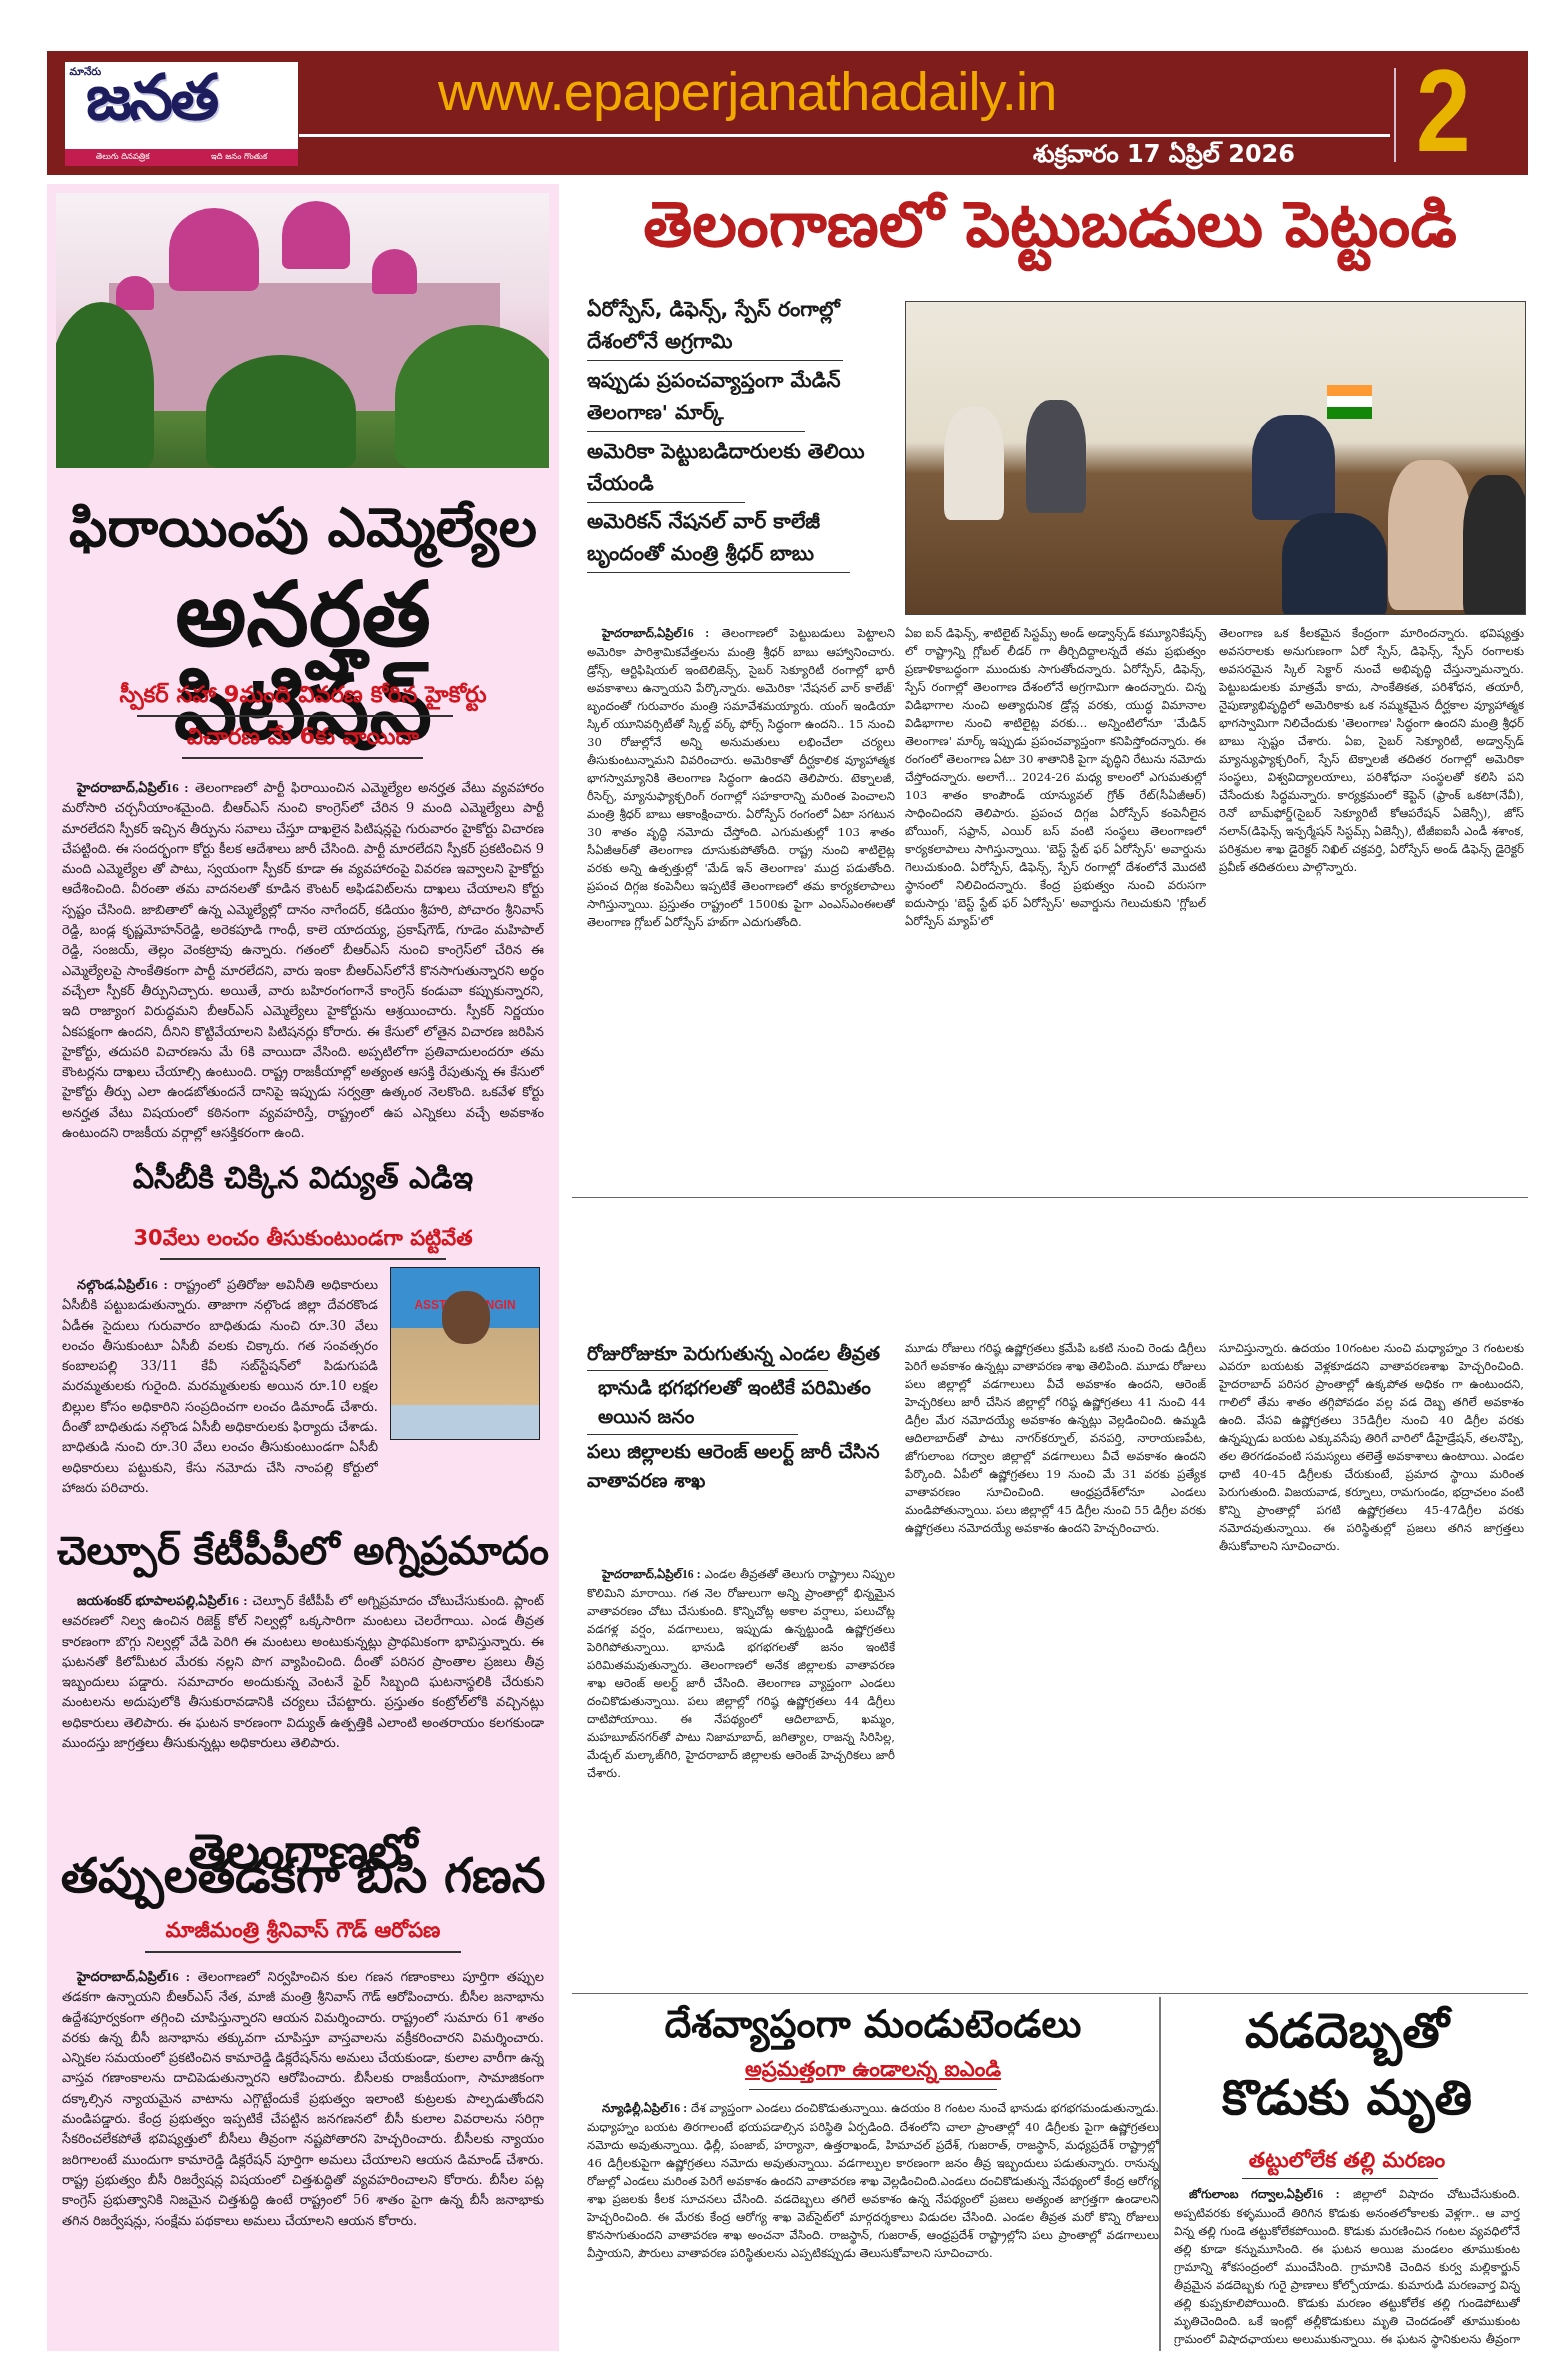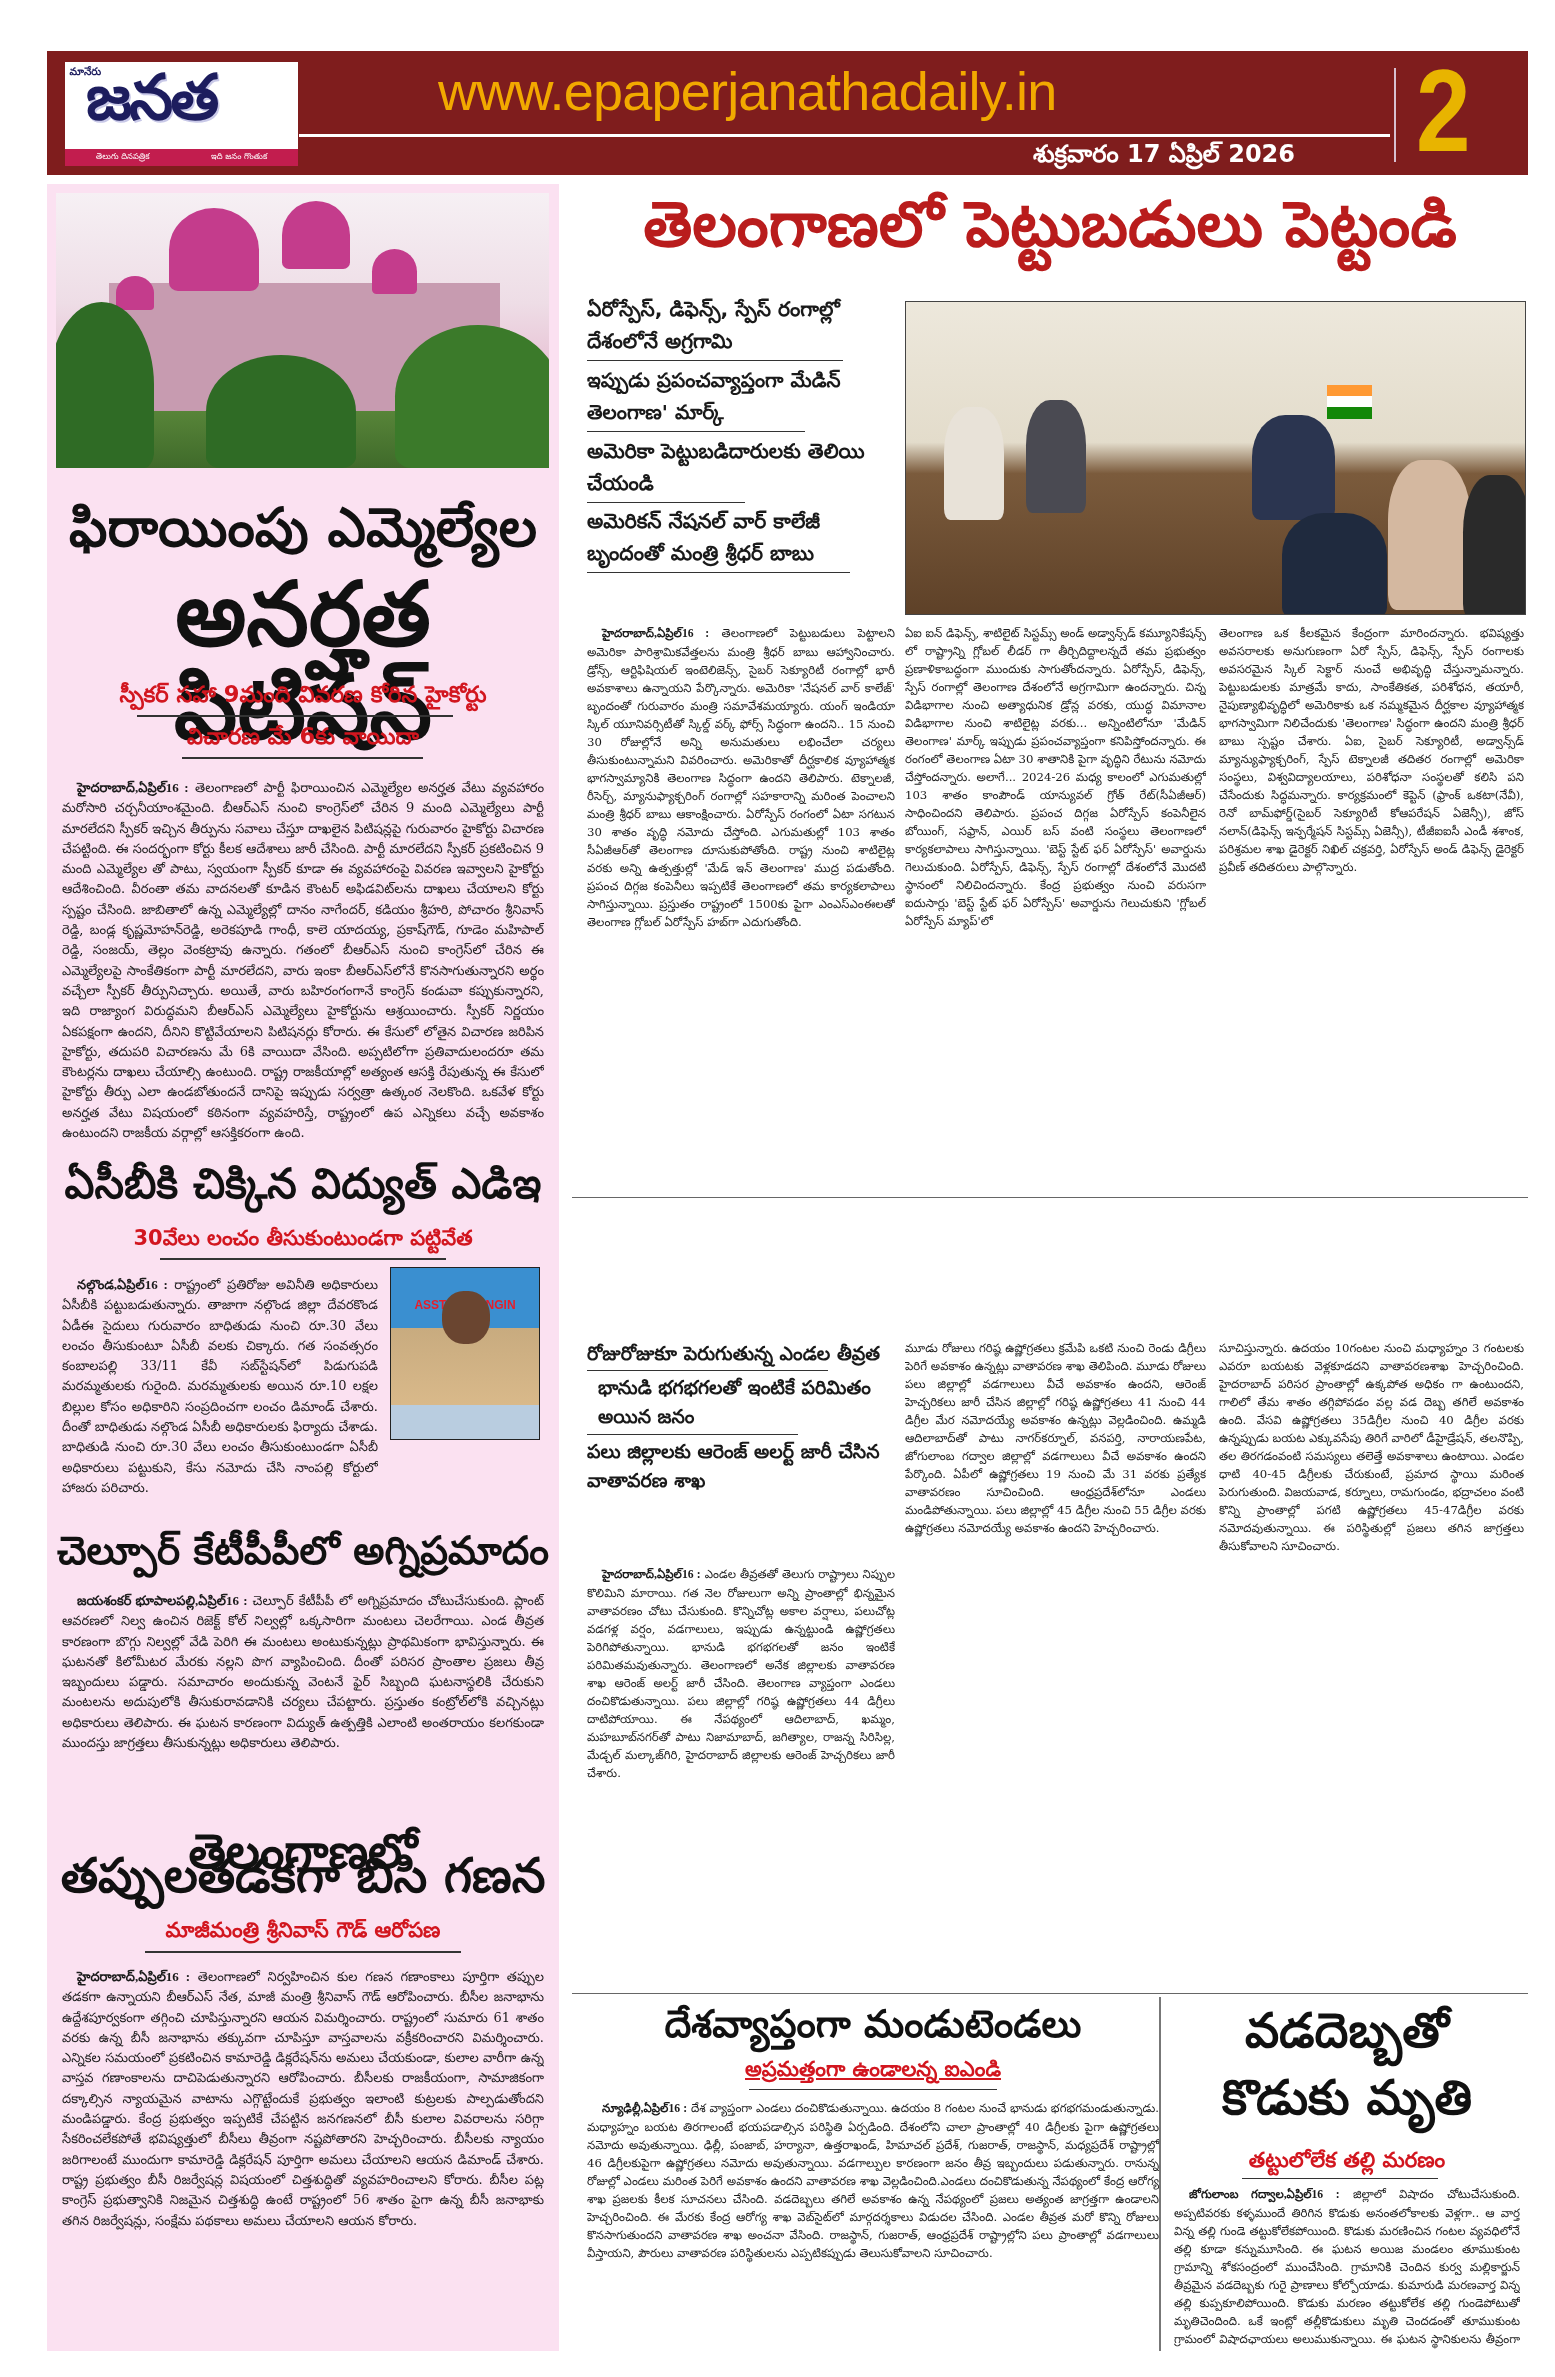--- a/index.html
+++ b/index.html
@@ -79,21 +79,21 @@
   </div>
 
   <div class="abs head-xl" style="left:7.5px;top:316px;width:497px;font-size:54px;">ఫిరాయింపు ఎమ్మెల్యేల</div>
   <div class="abs head-xl" style="left:7.5px;top:384px;width:497px;font-size:89px;">అనర్హత పిటిషన్</div>
   <div class="abs red-sub" style="left:7.5px;top:497px;width:497px;font-size:22.6px;">స్పీకర్ సహా 9మంది వివరణ కోరిన హైకోర్టు</div>
   <div class="abs rule" style="left:90px;top:531px;width:316px;"></div>
   <div class="abs red-sub" style="left:7.5px;top:539px;width:497px;font-size:22.6px;">విచారణ మే 6కు వాయిదా</div>
   <div class="abs rule" style="left:135px;top:573px;width:241px;"></div>
   <p class="abs body-txt" style="left:15px;top:594px;width:482px;height:497px;overflow:hidden;text-indent:15px;"><b>హైదరాబాద్,ఏప్రిల్16 :</b> <span>తెలంగాణలో పార్టీ ఫిరాయించిన ఎమ్మెల్యేల అనర్హత వేటు వ్యవహారం మరోసారి చర్చనీయాంశమైంది. బీఆర్ఎస్ నుంచి కాంగ్రెస్‌లో చేరిన 9 మంది ఎమ్మెల్యేలు పార్టీ మారలేదని స్పీకర్ ఇచ్చిన తీర్పును సవాలు చేస్తూ దాఖలైన పిటిషన్లపై గురువారం హైకోర్టు విచారణ చేపట్టింది. ఈ సందర్భంగా కోర్టు కీలక ఆదేశాలు జారీ చేసింది. పార్టీ మారలేదని స్పీకర్ ప్రకటించిన 9 మంది ఎమ్మెల్యేల తో పాటు, స్వయంగా స్పీకర్ కూడా ఈ వ్యవహారంపై వివరణ ఇవ్వాలని హైకోర్టు ఆదేశించింది. వీరంతా తమ వాదనలతో కూడిన కౌంటర్ అఫిడవిట్‌లను దాఖలు చేయాలని కోర్టు స్పష్టం చేసింది. జాబితాలో ఉన్న ఎమ్మెల్యేల్లో దానం నాగేందర్, కడియం శ్రీహరి, పోచారం శ్రీనివాస్ రెడ్డి, బండ్ల కృష్ణమోహన్‌రెడ్డి, అరెకపూడి గాంధీ, కాలె యాదయ్య, ప్రకాష్‌గౌడ్, గూడెం మహిపాల్ రెడ్డి, సంజయ్, తెల్లం వెంకట్రావు ఉన్నారు. గతంలో బీఆర్ఎస్ నుంచి కాంగ్రెస్‌లో చేరిన ఈ ఎమ్మెల్యేలపై సాంకేతికంగా పార్టీ మారలేదని, వారు ఇంకా బీఆర్ఎస్‌లోనే కొనసాగుతున్నారని అర్థం వచ్చేలా స్పీకర్ తీర్పునిచ్చారు. అయితే, వారు బహిరంగంగానే కాంగ్రెస్ కండువా కప్పుకున్నారని, ఇది రాజ్యాంగ విరుద్ధమని బీఆర్ఎస్ ఎమ్మెల్యేలు హైకోర్టును ఆశ్రయించారు. స్పీకర్ నిర్ణయం ఏకపక్షంగా ఉందని, దీనిని కొట్టివేయాలని పిటిషనర్లు కోరారు. ఈ కేసులో లోతైన విచారణ జరిపిన హైకోర్టు, తదుపరి విచారణను మే 6కి వాయిదా వేసింది. అప్పటిలోగా ప్రతివాదులందరూ తమ కౌంటర్లను దాఖలు చేయాల్సి ఉంటుంది. రాష్ట్ర రాజకీయాల్లో అత్యంత ఆసక్తి రేపుతున్న ఈ కేసులో హైకోర్టు తీర్పు ఎలా ఉండబోతుందనే దానిపై ఇప్పుడు సర్వత్రా ఉత్కంఠ నెలకొంది. ఒకవేళ కోర్టు అనర్హత వేటు విషయంలో కఠినంగా వ్యవహరిస్తే, రాష్ట్రంలో ఉప ఎన్నికలు వచ్చే అవకాశం ఉంటుందని రాజకీయ వర్గాల్లో ఆసక్తికరంగా ఉంది.</span></p>
 
-  <div class="abs head-xl" style="left:7.5px;top:978px;width:497px;font-size:42px;">ఏసీబీకి చిక్కిన విద్యుత్ ఎడిఇ</div>
+  <div class="abs head-xl" style="left:7.5px;top:978px;width:497px;font-size:30px;">ఏసీబీకి చిక్కిన విద్యుత్ ఎడిఇ</div>
   <div class="abs red-sub" style="left:7.5px;top:1042px;width:497px;font-size:21px;">30వేలు లంచం తీసుకుంటుండగా పట్టివేత</div>
   <div class="abs rule" style="left:113px;top:1074px;width:286px;"></div>
   <p class="abs body-txt" style="left:15px;top:1091px;width:316px;height:226px;overflow:hidden;text-indent:15px;"><b>నల్గొండ,ఏప్రిల్16 :</b> <span>రాష్ట్రంలో ప్రతిరోజు అవినీతి అధికారులు ఏసీబీకి పట్టుబడుతున్నారు. తాజాగా నల్గొండ జిల్లా దేవరకొండ ఏడీఈ సైదులు గురువారం బాధితుడు నుంచి రూ.30 వేలు లంచం తీసుకుంటూ ఏసీబీ వలకు చిక్కారు. గత సంవత్సరం కంబాలపల్లి 33/11 కేవీ సబ్‌స్టేషన్‌లో పిడుగుపడి మరమ్మతులకు గురైంది. మరమ్మతులకు అయిన రూ.10 లక్షల బిల్లుల కోసం అధికారిని సంప్రదించగా లంచం డిమాండ్ చేశారు. దీంతో బాధితుడు నల్గొండ ఏసీబీ అధికారులకు ఫిర్యాదు చేశాడు. బాధితుడి నుంచి రూ.30 వేలు లంచం తీసుకుంటుండగా ఏసీబీ అధికారులు పట్టుకుని, కేసు నమోదు చేసి నాంపల్లి కోర్టులో హాజరు పరిచారు.</span></p>
   <div class="acb-photo" style="left:343px;top:1083px;">
     <div class="acb-banner">ASST NAL ENGIN</div>
     <div class="acb-head"></div>
   </div>
   <p class="abs body-txt" style="left:15px;top:1318px;width:482px;height:22.6px;overflow:hidden;"></p>
 
   <div class="abs head-xl" style="left:7.5px;top:1347px;width:497px;font-size:39px;">చెల్పూర్ కేటీపీపీలో అగ్నిప్రమాదం</div>

